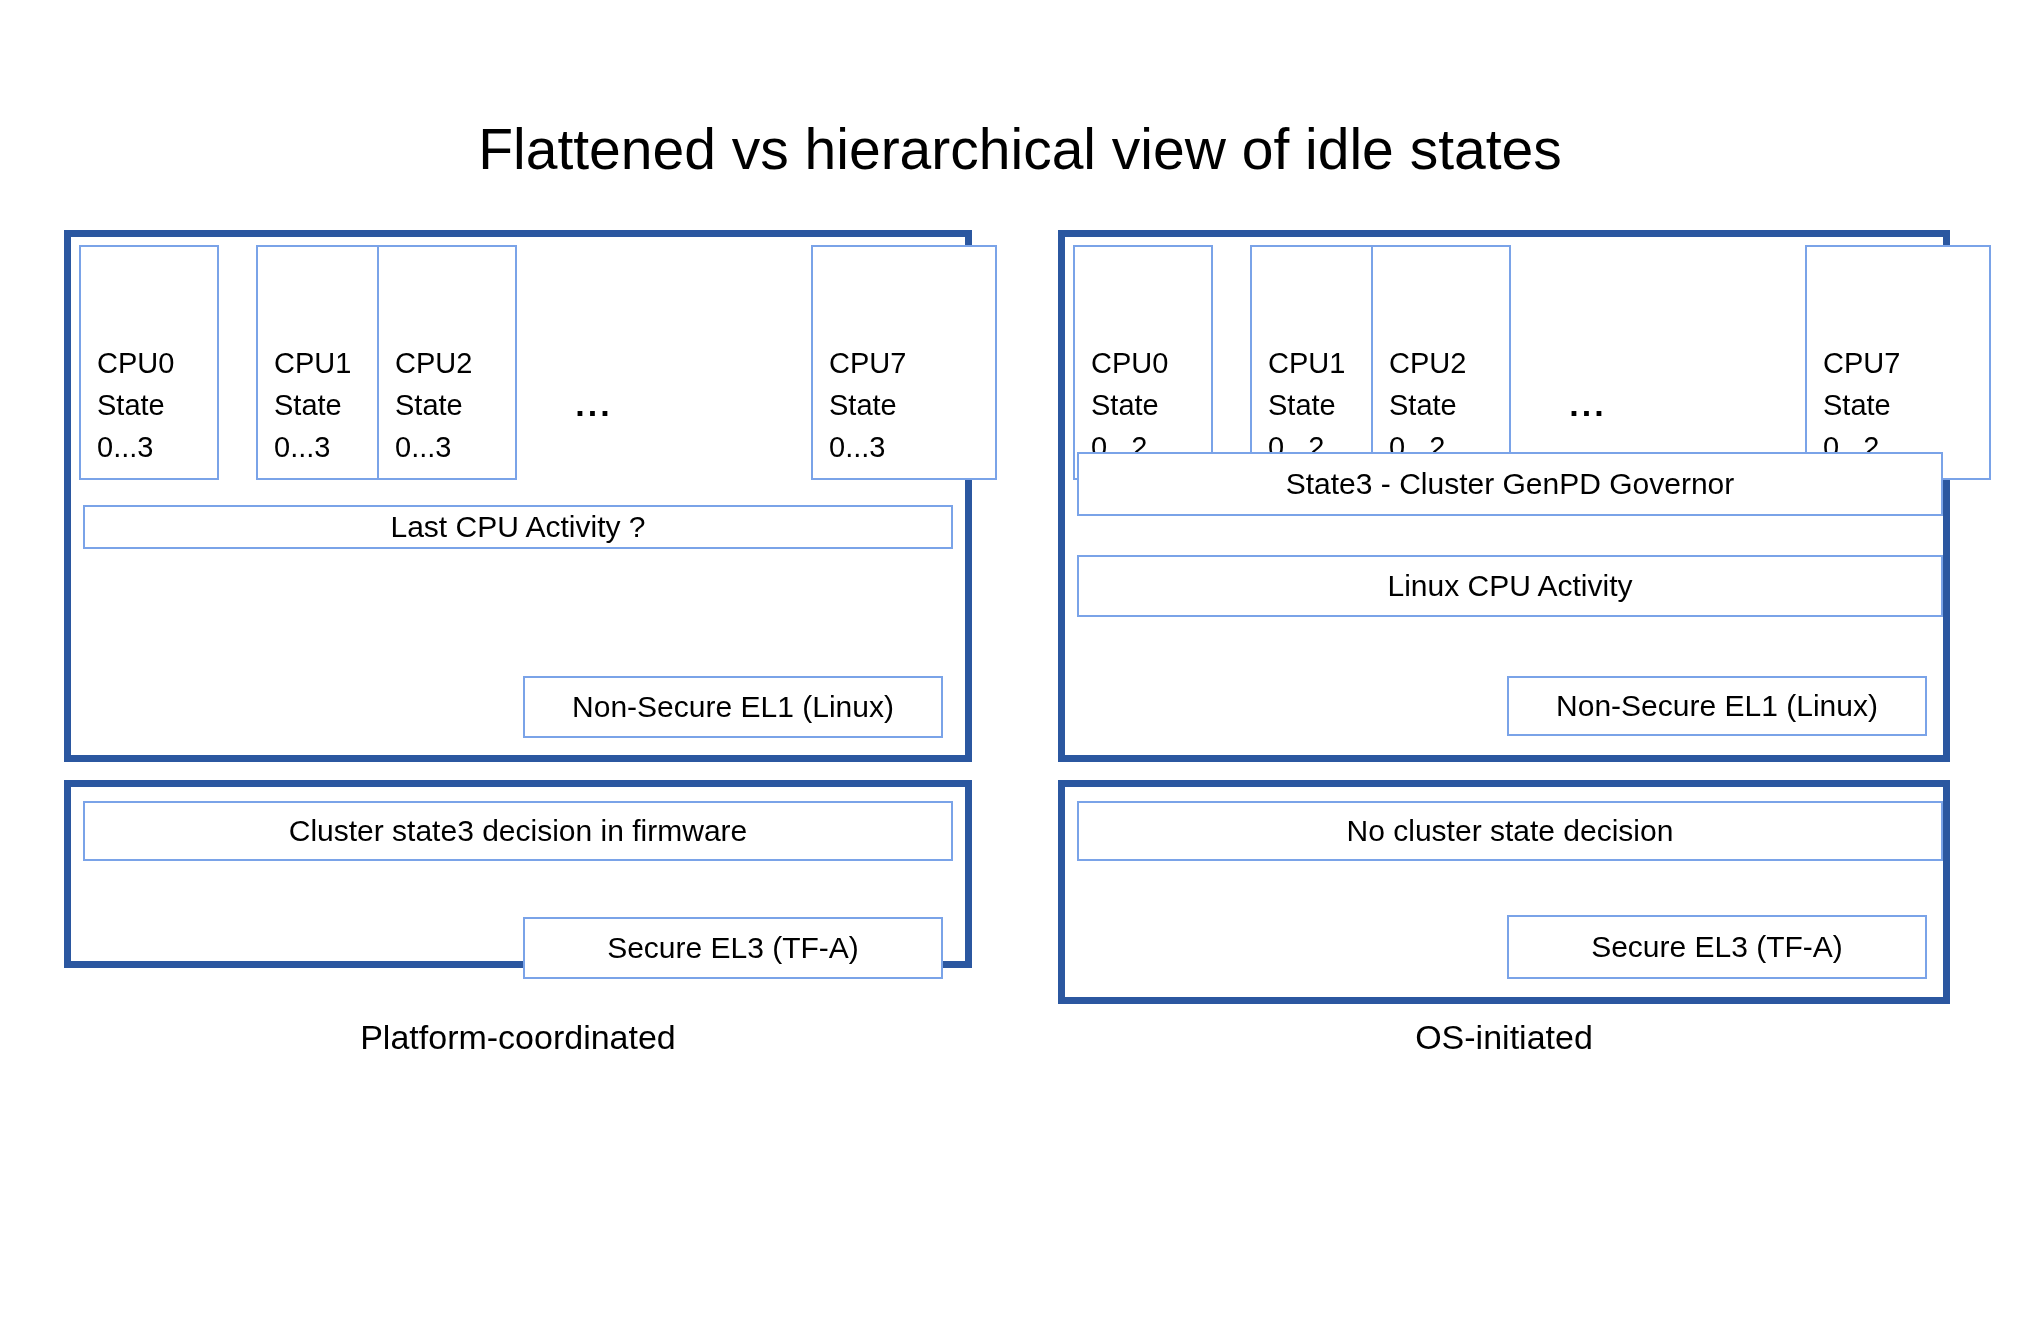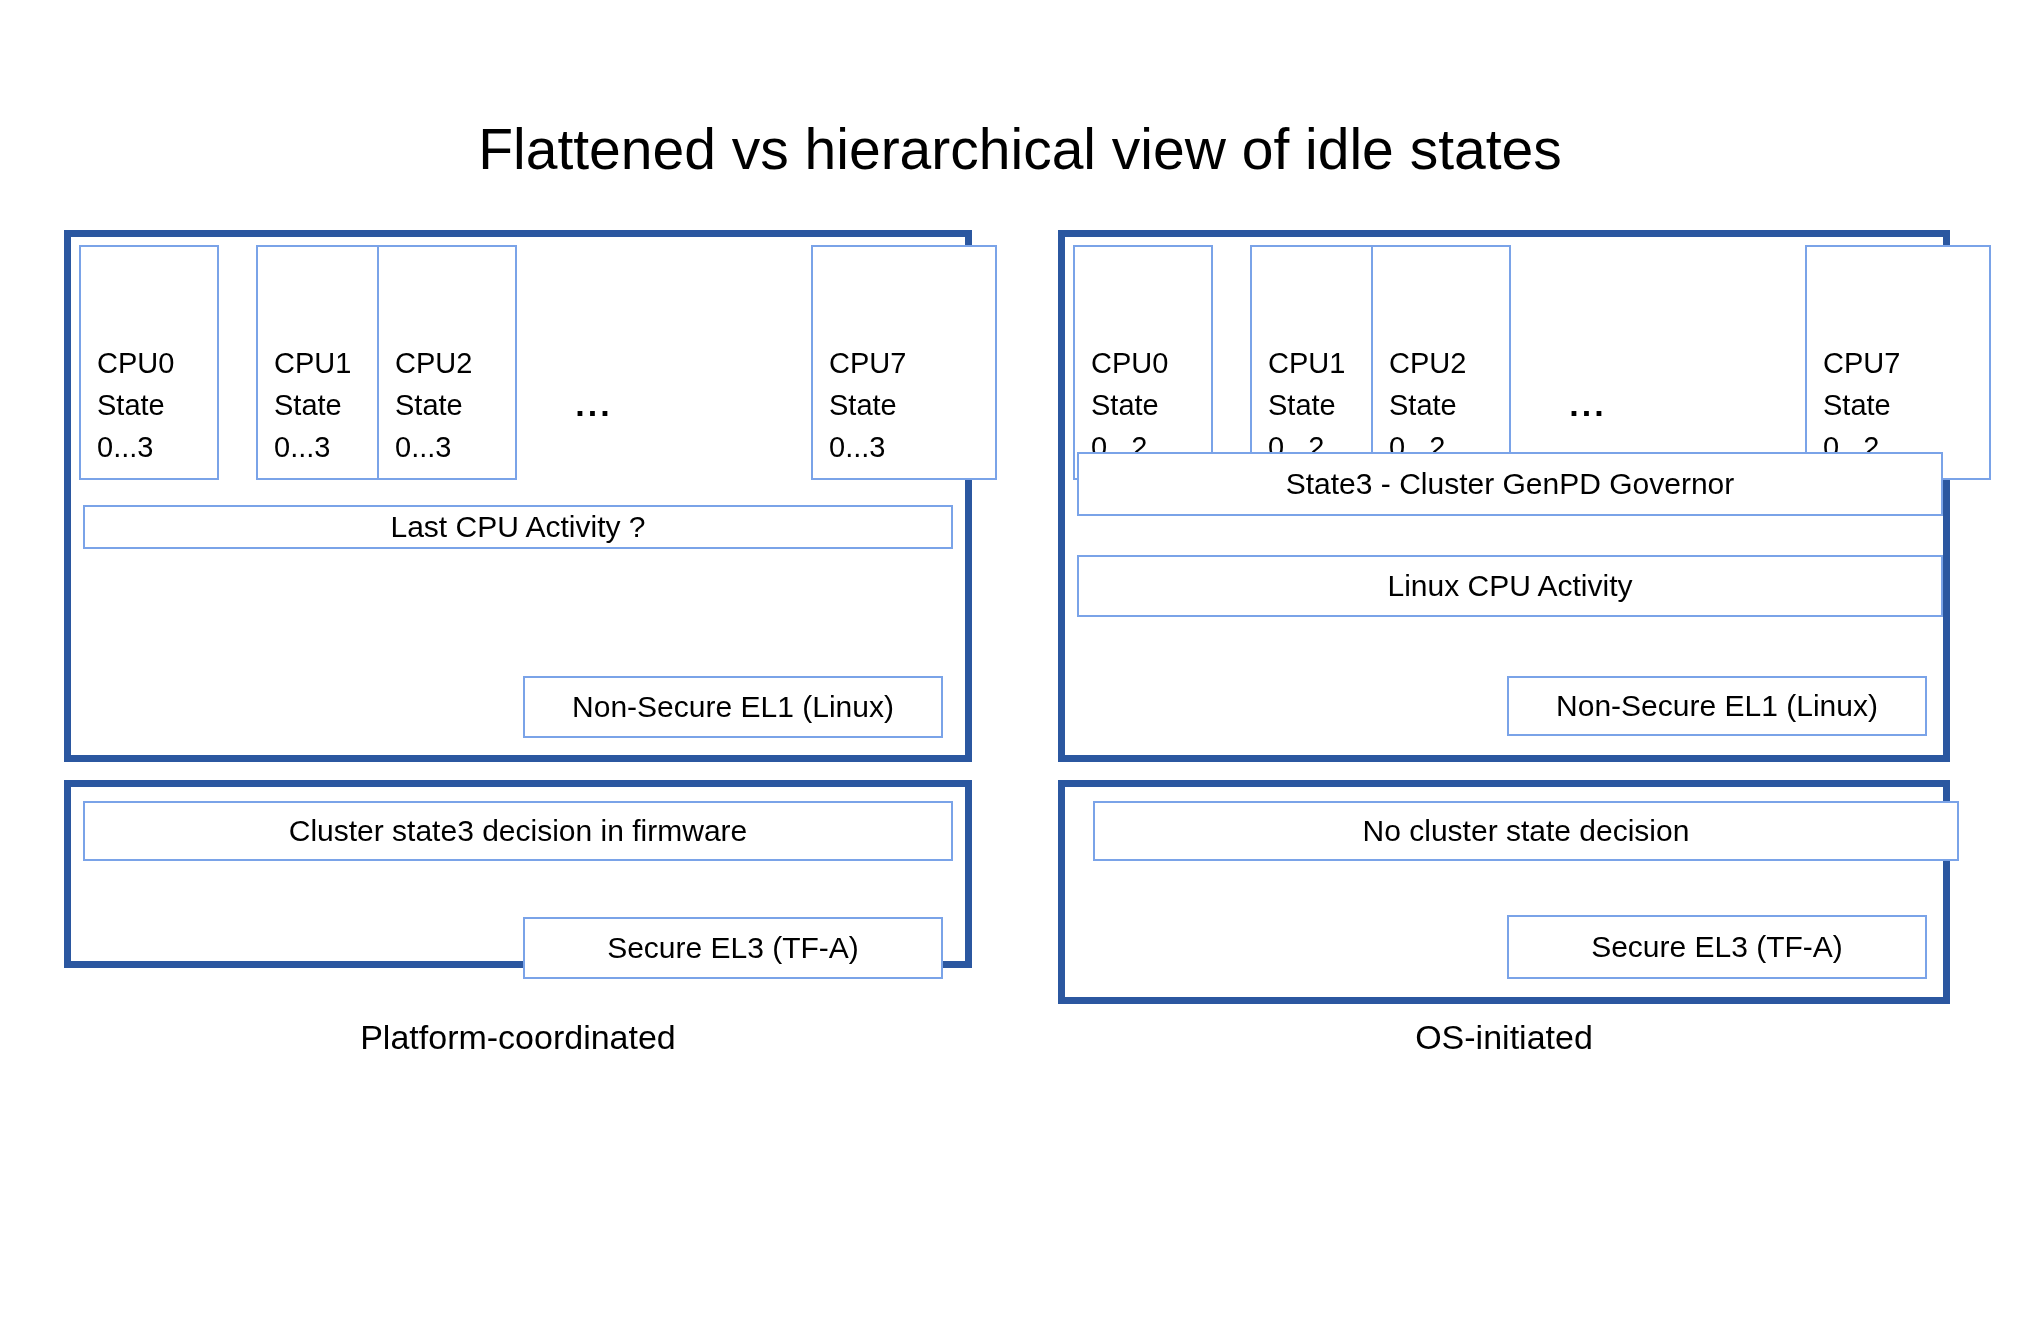--- a/index.html
+++ b/index.html
@@ -83,21 +83,21 @@
   .lt-el1      { left: 452px; top: 439px; width: 420px; height: 62px; }
   
   .lb-firmware { left: 12px; top: 14px;  width: 870px; height: 60px; }
   .lb-el3      { left: 452px; top: 130px; width: 420px; height: 62px; }
 
   
   .rt-governor { left: 12px; top: 215px; width: 866px; height: 64px; }
   .rt-activity { left: 12px; top: 318px; width: 866px; height: 62px; }
   .rt-el1      { left: 442px; top: 439px; width: 420px; height: 60px; }
   
-  .rb-decision { left: 12px; top: 14px;  width: 866px; height: 60px; margin-left: 16px; }
+  .rb-decision { left: 12px; top: 14px;  width: 866px; height: 60px; }
   .rb-el3      { left: 442px; top: 128px; width: 420px; height: 64px; }
 
   .panel-caption {
     position: absolute;
     top: 1018px;
     text-align: center;
     font-size: 34px;
     font-weight: 400;
     color: #000000;
   }

